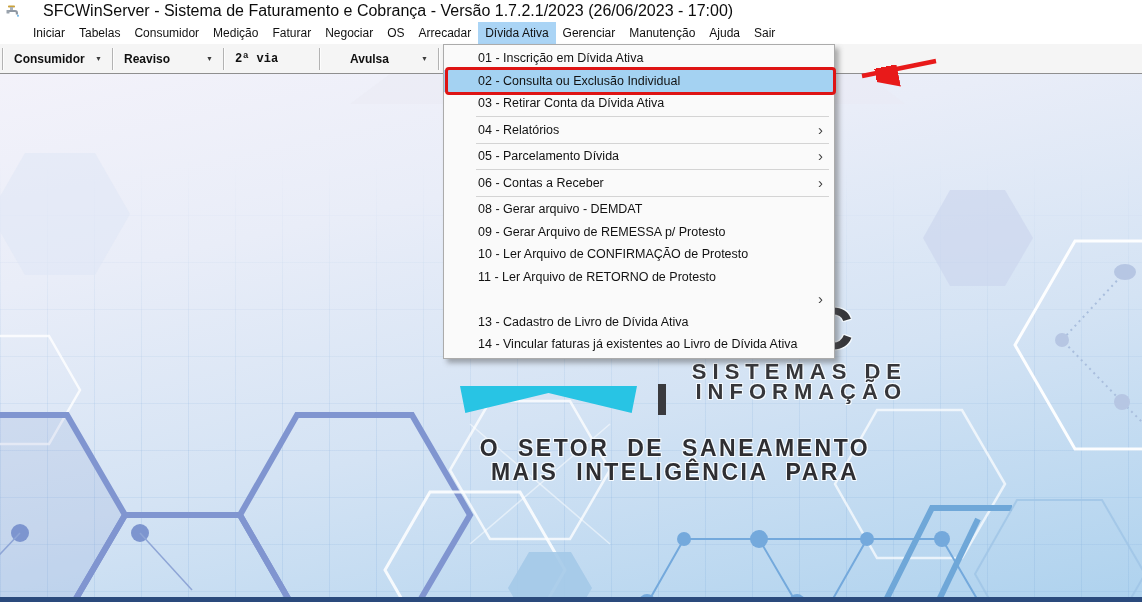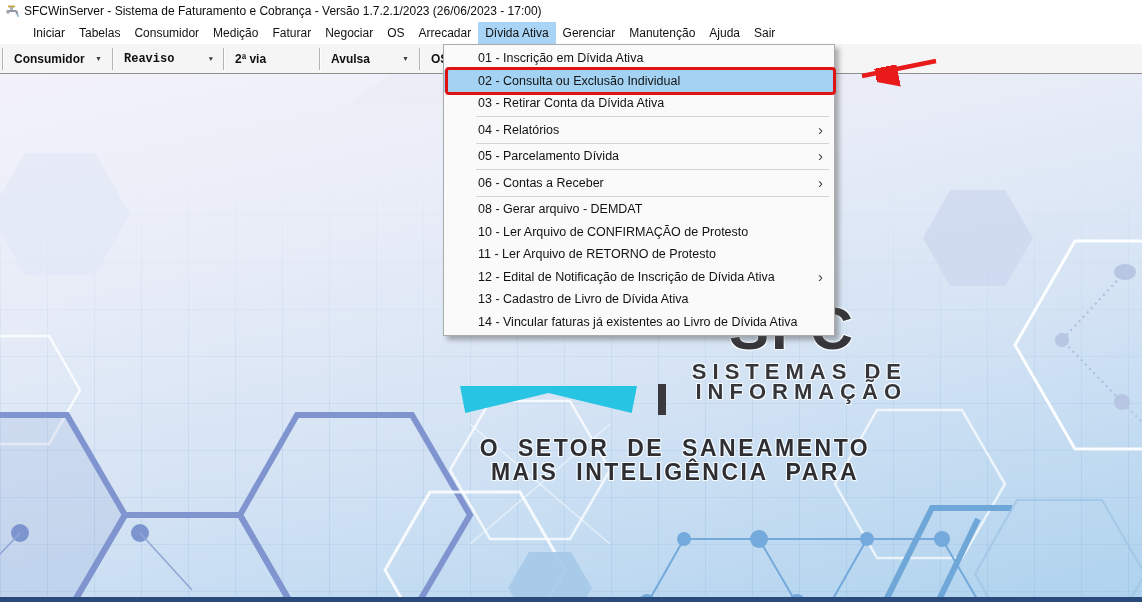--- a/index.html
+++ b/index.html
@@ -1,21 +1,21 @@
 <!DOCTYPE html>
 <html><head>
 <meta charset="utf-8">
 <style>
   html,body{margin:0;padding:0}
   body{width:1142px;height:602px;overflow:hidden;position:relative;
        font-family:"Liberation Sans",sans-serif;background:#fff}
 
   
-  .titlebar{height:22px;background:#fff;display:flex;align-items:center;gap:3px;
-            padding-left:5px;font-size:12px;color:#0c0c0c}
+  .titlebar{height:22px;background:#fff;display:flex;align-items:center;gap:22px;
+            padding-left:5px;font-size:16px;color:#0c0c0c}
   .appicon{width:16px;height:16px;flex:0 0 16px}
   .menubar{height:22px;background:#fff;display:flex;align-items:stretch;
            font-size:12px;color:#111;padding-left:26px}
   .mb-item{display:flex;align-items:center;padding:0 7px;white-space:nowrap}
   .mb-item.active{background:#aad4f5}
   .toolbar{height:29px;background:#f5f5f5;border-bottom:1px solid #8f8f8f;
            display:flex;align-items:center;font-size:12px;font-weight:bold;color:#101010}
   .tsep{width:1px;height:22px;background:#b3b3b3;border-right:1px solid #fdfdfd;margin:0 2px}
   .tbtn{display:flex;align-items:center;justify-content:space-between;
         padding:0 8px;height:26px;box-sizing:border-box;white-space:nowrap}
@@ -88,30 +88,30 @@
     <div class="mb-item">Sair</div>
   </div>
 
 <div class="toolbar">
     <div class="tsep"></div>
     <div class="tbtn" style="width: 104px;">
       <span>Consumidor</span>
       <span class="tarrow">▼</span>
     </div>
     <div class="tsep"></div>
-    <div class="tbtn" style="width: 105px; font-family: Liberation Mono, monospace;">
+    <div class="tbtn" style="width: 105px;">
       <span>Reaviso</span>
       <span class="tarrow">▼</span>
     </div>
     <div class="tsep"></div>
-    <div class="tbtn" style="width: 90px;">
+    <div class="tbtn" style="width: 90px; font-family: Liberation Mono, monospace;">
       <span>2ª via</span>
     </div>
     <div class="tsep"></div>
-    <div class="tbtn" style="width: 94px;">
+    <div class="tbtn" style="width: 94px; margin-left: 19px;">
       <span>Avulsa</span>
       <span class="tarrow">▼</span>
     </div>
     <div class="tsep"></div>
     <div class="tbtn" style="width: 52px;">
       <span>OS</span>
     </div>
     <div class="tsep"></div>
   </div>
 
@@ -189,23 +189,24 @@
     <div class="mi hl"><span>02 - Consulta ou Exclusão Individual</span><div class="redbox" style="border-color: rgb(222, 20, 20);"></div></div>
     <div class="mi"><span>03 - Retirar Conta da Dívida Ativa</span></div>
     <div class="msep"></div>
     <div class="mi"><span>04 - Relatórios</span><span class="sub">›</span></div>
     <div class="msep"></div>
     <div class="mi"><span>05 - Parcelamento Dívida</span><span class="sub">›</span></div>
     <div class="msep"></div>
     <div class="mi"><span>06 - Contas a Receber</span><span class="sub">›</span></div>
     <div class="msep"></div>
     <div class="mi"><span>08 - Gerar arquivo -  DEMDAT</span></div>
+    <div class="mi"><span>09 - Gerar Arquivo de REMESSA p/ Protesto</span></div>
     <div class="mi"><span>10 - Ler Arquivo de CONFIRMAÇÃO de Protesto</span></div>
     <div class="mi"><span>11 - Ler Arquivo de RETORNO de Protesto</span></div>
-    <div class="mi"><span>12 - Edital de Notificação de Inscrição de Dívida Ativa</span><span class="sub">›</span></div>
+    <div class="mi"><span class="sub">›</span></div>
     <div class="mi"><span>13 - Cadastro de Livro de Dívida Ativa</span></div>
     <div class="mi"><span>14 - Vincular faturas já existentes ao Livro de Dívida Ativa</span></div>
   </div>
 
 <svg class="overlay" viewBox="0 0 1142 602">
   <defs>
     <marker id="ah" markerWidth="5" markerHeight="5" refX="8" refY="4" orient="auto" markerUnits="strokeWidth">
       <path d="M0,0 L10,4 L0,8 z" fill="#e81a1a"></path>
     </marker>
   </defs>

